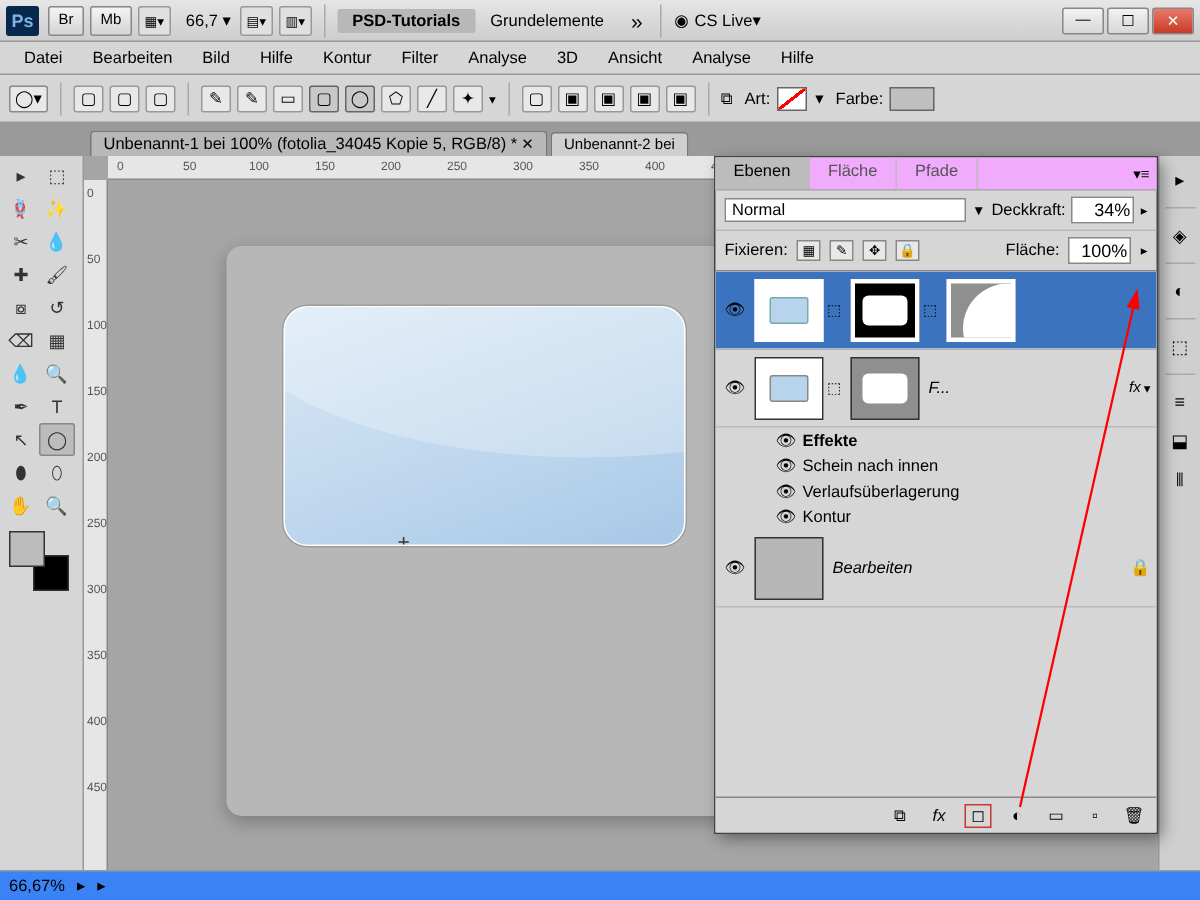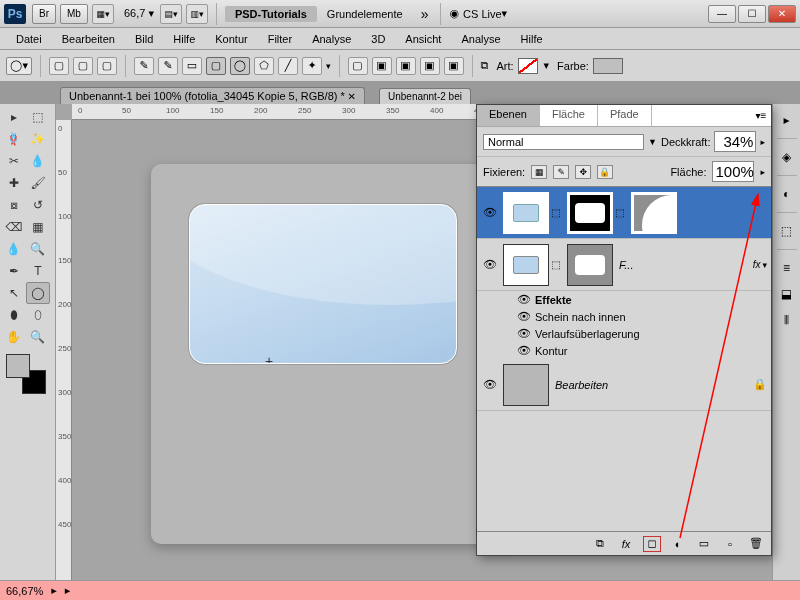--- a/index.html
+++ b/index.html
@@ -30,21 +30,21 @@
 .opt-sep { width:1px; height:22px; background:#aaa; margin:0 4px; }
 .shape-btn { width:20px; height:18px; border:1px solid #999; border-radius:2px; background:#e8e8e8; display:flex; align-items:center; justify-content:center; }
 .shape-btn.sel { background:#c8c8c8; border-color:#666; }
 .opt-label { font-size:11px; margin-left:4px; }
 .color-swatch { width:30px; height:16px; background:#bfbfbf; border:1px solid #666; }
 .art-swatch { width:20px; height:16px; border:1px solid #666; background:#fff; position:relative; }
 .art-swatch::after { content:""; position:absolute; left:0; top:0; right:0; bottom:0; background:linear-gradient(to bottom right, transparent 45%, red 45%, red 55%, transparent 55%); }
 
 
 .doc-tabs { height:22px; background:#9a9a9a; display:flex; align-items:flex-end; padding-left:60px; }
-.doc-tab { background:#cfcfcf; border:1px solid #777; border-bottom:none; padding:2px 8px; font-size:10px; margin-right:14px; border-radius:3px 3px 0 0; }
+.doc-tab { background:#cfcfcf; border:1px solid #777; border-bottom:none; padding:2px 8px; font-size:10px; margin-right:2px; border-radius:3px 3px 0 0; }
 .doc-tab.active { background:#b8b8b8; }
 
 
 .main { position:absolute; top:104px; left:0; right:0; bottom:20px; display:flex; }
 
 
 .tools { width:56px; background:#d6d6d6; border-right:1px solid #999; display:flex; flex-wrap:wrap; align-content:flex-start; padding:2px; }
 .tool { width:24px; height:22px; border:1px solid transparent; display:flex; align-items:center; justify-content:center; font-size:12px; color:#333; }
 .tool.sel { background:#bcbcbc; border:1px solid #888; border-radius:2px; }
 .fg-bg { margin-top:6px; position:relative; width:40px; height:40px; margin-left:4px; }
@@ -62,27 +62,27 @@
 .shape::before { content:""; position:absolute; left:-40px; top:-100px; width:480px; height:200px; background:rgba(255,255,255,0.25); border-radius:50%; }
 .crosshair { position:absolute; top:148px; left:75px; width:16px; height:16px; color:#333; font-size:14px; }
 
 
 .right-strip { width:28px; background:#cfcfcf; border-left:1px solid #999; display:flex; flex-direction:column; align-items:center; padding-top:6px; gap:6px; }
 .strip-ico { width:20px; height:20px; border:1px solid transparent; display:flex; align-items:center; justify-content:center; font-size:12px; }
 .strip-sep { width:20px; height:1px; background:#aaa; margin:2px 0; }
 
 
 .panel { position:absolute; top:104px; left:476px; width:296px; height:452px; background:#d6d6d6; border:1px solid #444; box-shadow:3px 3px 10px rgba(0,0,0,0.4); display:flex; flex-direction:column; }
-.panel-tabs { display:flex; background:#ffffff; border-bottom:1px solid #aaa; height:22px; }
+.panel-tabs { display:flex; background:#f0abfc; border-bottom:1px solid #aaa; height:22px; }
 .panel-tab { padding:3px 12px; font-size:11px; color:#555; border-right:1px solid #bbb; }
 .panel-tab.active { background:#bcbcbc; color:#000; }
 .panel-menu-btn { margin-left:auto; width:20px; display:flex; align-items:center; justify-content:center; font-size:10px; }
 .panel-row { display:flex; align-items:center; padding:4px 6px; border-bottom:1px solid #bbb; font-size:11px; gap:4px;justify-content:space-between; }
 .blend-sel { flex:1; background:#fff; border:1px solid #888; padding:1px 4px; font-size:11px; }
-.pct-input { width:42px; background:#fff; border:1px solid #888; padding:1px 2px; font-size:15px; text-align:right; }
+.pct-input { width:42px; background:#fff; border:1px solid #888; padding:1px 2px; font-size:12px; text-align:right; }
 .panel-row2 { display:flex; align-items:center; padding:4px 6px; border-bottom:1px solid #888; font-size:11px; gap:6px; }
 .lock-ico { width:16px; height:14px; border:1px solid #888; background:#e8e8e8; display:flex; align-items:center; justify-content:center; font-size:9px; }
 
 .layers-list { flex:1; background:#d6d6d6; overflow:hidden; }
 .layer { display:flex; align-items:center; border-bottom:1px solid #bbb; min-height:52px; padding:2px 4px; }
 .layer.active { background:#3b73bf; }
 .vis-eye { width:18px; display:flex; justify-content:center; }
 .thumb { width:46px; height:42px; background:#fff; border:1px solid #333; margin-left:4px; display:flex; align-items:center; justify-content:center; position:relative; overflow:hidden; }
 .thumb.dark { background:#000; }
 .thumb.gray { background:#8f8f8f; }
@@ -92,21 +92,21 @@
 
 .fx-list { padding-left:40px; font-size:11px; }
 .fx-item { display:flex; align-items:center; padding:2px 0; gap:6px; }
 .fx-eye { width:12px; }
 
 .panel-footer { height:24px; border-top:1px solid #888; background:#d6d6d6; display:flex; align-items:center; justify-content:flex-end; padding:0 6px; gap:8px; }
 .pf-ico { width:18px; height:16px; border:1px solid transparent; display:flex; align-items:center; justify-content:center; font-size:11px; }
 .pf-ico.hl { border:1px solid #c33; }
 
 
-.status { position:absolute; bottom:0; left:0; right:0; height:20px; background:#fca5a5; border-top:1px solid #999; display:flex; align-items:center; padding:0 6px; font-size:10px; gap:8px; }
+.status { position:absolute; bottom:0; left:0; right:0; height:20px; background:#3b82f6; border-top:1px solid #999; display:flex; align-items:center; padding:0 6px; font-size:10px; gap:8px; }
 
 
 svg.annot { position:absolute; top:0; left:0; pointer-events:none; }
 </style>
 </head>
 <body>
 
 <div class="title-bar">
   <div class="ps-logo">Ps</div>
   <div class="title-btn">Br</div>

